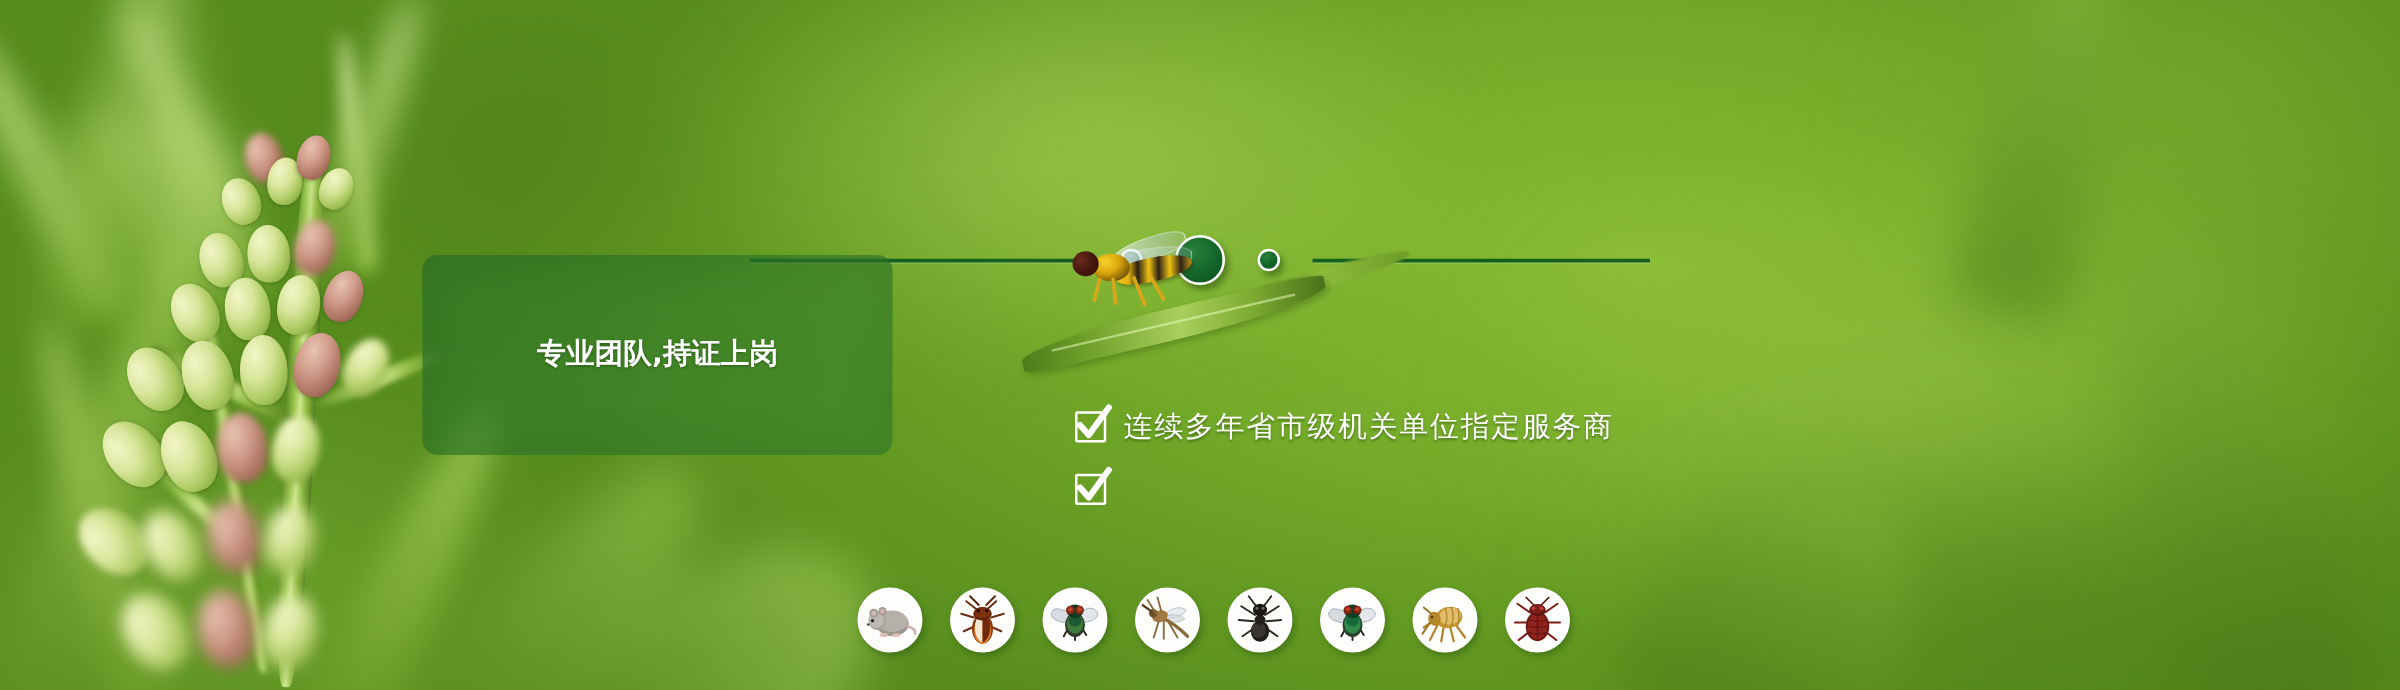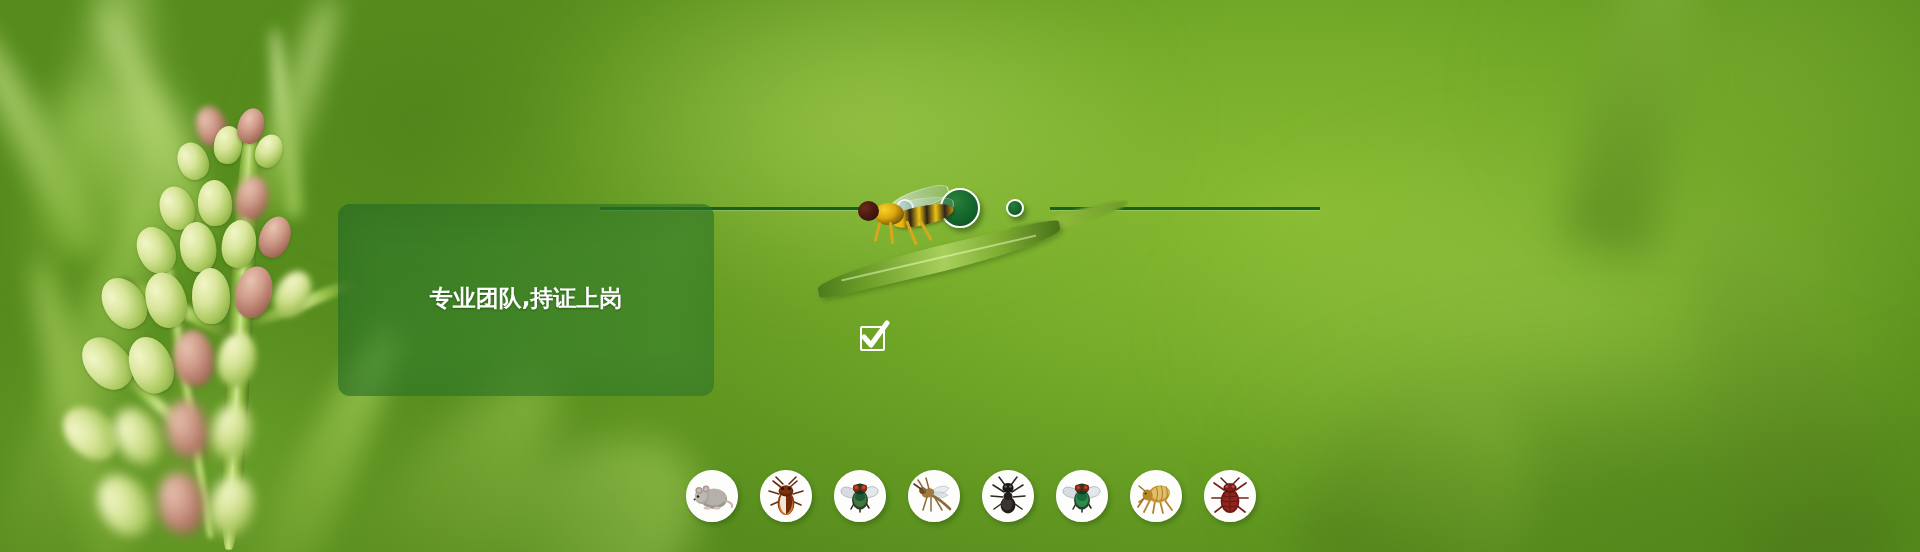--- a/index.html
+++ b/index.html
@@ -106,21 +106,21 @@
     background:radial-gradient(circle at 36% 30%, #29803b 0%, #13652a 55%, #0c4e1f 100%);
     border:2px solid #ffffff;
     box-shadow:3px 4px 5px rgba(26,60,12,0.45);
   }
   #divider .dot.sm { width:18px; height:18px; }
   #divider .dot.lg { width:40px; height:40px; }
 
   
   #claims-box {
     position:absolute; left:338px; top:204px;
-    width:376px; height:192px;
+    width:376px; height:160px;
     border-radius:12px 12px 12px 12px;
     background:linear-gradient(135deg, rgba(40,112,40,0.62) 0%, rgba(45,120,42,0.60) 40%, rgba(52,128,46,0.58) 100%);
     box-shadow:inset 0 0 40px rgba(20,70,18,0.18);
     display:flex; flex-direction:column;
     align-items:center; justify-content:center;
     gap:14px;
     padding:6px 10px 10px 10px;
   }
   #claims-box .claim {
     color:#ffffff;
@@ -354,20 +354,28 @@
     </div>
   </div>
 
   <div id="bullets">
     <div class="bullet">
       <span class="cb">
         <svg viewBox="0 0 34 34" aria-hidden="true">
           <path d="M6 18 L13 26 L29 4" fill="none" stroke="#ffffff" stroke-width="5" stroke-linecap="round" stroke-linejoin="round"></path>
         </svg>
       </span>
+      <span class="btxt">连续多年省市级机关单位指定服务商</span>
+    </div>
+    <div class="bullet">
+      <span class="cb">
+        <svg viewBox="0 0 34 34" aria-hidden="true">
+          <path d="M6 18 L13 26 L29 4" fill="none" stroke="#ffffff" stroke-width="5" stroke-linecap="round" stroke-linejoin="round"></path>
+        </svg>
+      </span>
     </div>
   </div>
 
   <div id="pest-row">
 
     <div class="pest">
       <span class="sr">鼠</span>
       <svg viewBox="0 0 44 44" aria-hidden="true">
         <ellipse cx="24" cy="25" rx="13" ry="10" fill="#9b9791"></ellipse>
         <ellipse cx="24" cy="23" rx="12" ry="8.6" fill="#b5b1aa"></ellipse>

